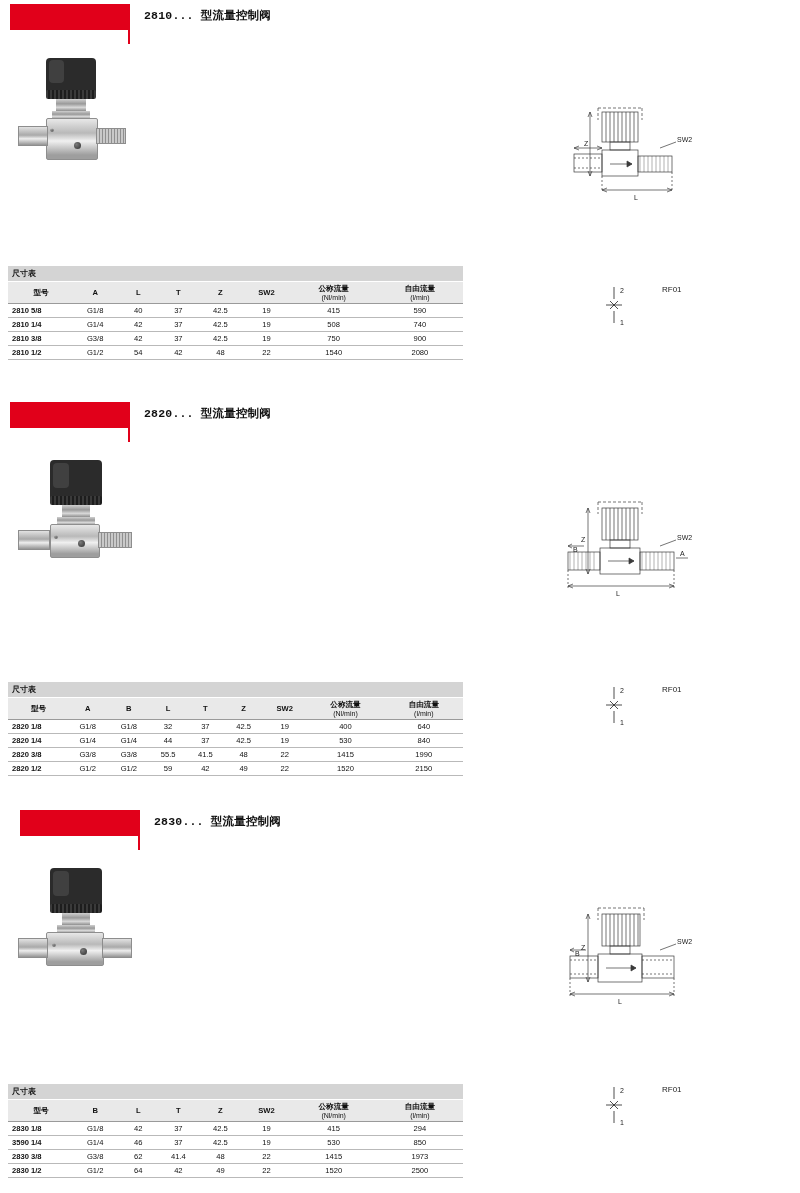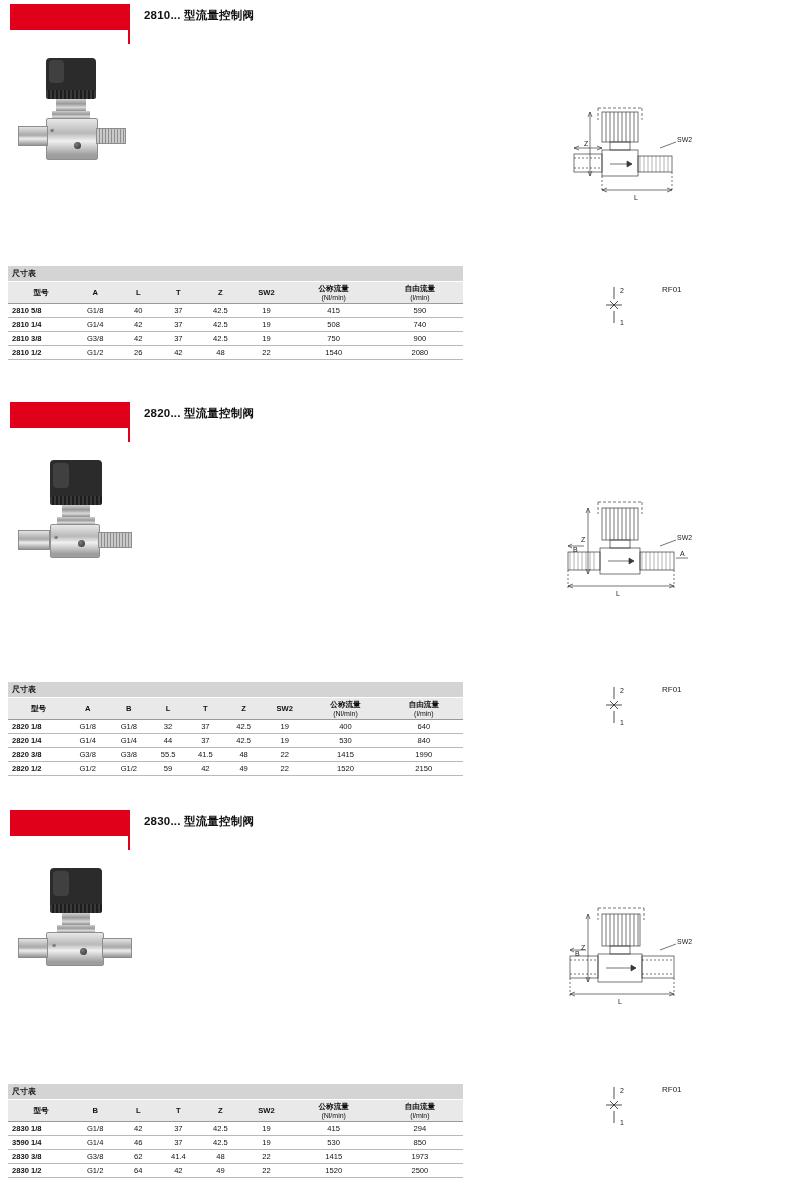--- a/index.html
+++ b/index.html
@@ -16,20 +16,21 @@
     overflow: hidden;
   }
 
   
   .section { position: relative; }
 
   
   .sec-header {
     position: relative;
     height: 46px;
+    font-family: Liberation Mono, monospace;
   }
   .red-bar {
     position: absolute;
     left: 10px;
     top: 4px;
     width: 118px;
     height: 26px;
     background: #e1001a;
   }
   .red-tail {
@@ -295,21 +296,21 @@
             <td>42</td>
             <td>37</td>
             <td>42.5</td>
             <td>19</td>
             <td>750</td>
             <td>900</td>
           </tr>
           <tr>
             <td>2810 1/2</td>
             <td>G1/2</td>
-            <td>26</td>
+            <td>54</td>
             <td>42</td>
             <td>48</td>
             <td>22</td>
             <td>1540</td>
             <td>2080</td>
           </tr>
         </tbody>
       </table>
     </div>
   </div>
@@ -446,21 +447,21 @@
             <td>1520</td>
             <td>2150</td>
           </tr>
         </tbody>
       </table>
     </div>
   </div>
 
   <div class="section">
 
-    <div class="sec-header" style="position:absolute;left:0;top:806px;width:768px;">
+    <div class="sec-header" style="position:absolute;left:10px;top:806px;width:768px;">
       <div class="red-bar"></div>
       <div class="red-tail"></div>
       <div class="sec-title">2830... 型流量控制阀</div>
     </div>
 
     <div class="photo" style="left:12px; top:854px; width:160px; height:140px;">
       <div class="valve-knob" style="left:38px; top:14px; width:52px; height:42px;"></div>
       <div class="knob-ribs" style="left:38px; top:50px; width:52px; height:9px;"></div>
       <div class="valve-neck" style="left:50px; top:59px; width:28px; height:12px;"></div>
       <div class="valve-neck" style="left:45px; top:71px; width:38px; height:8px;"></div>

